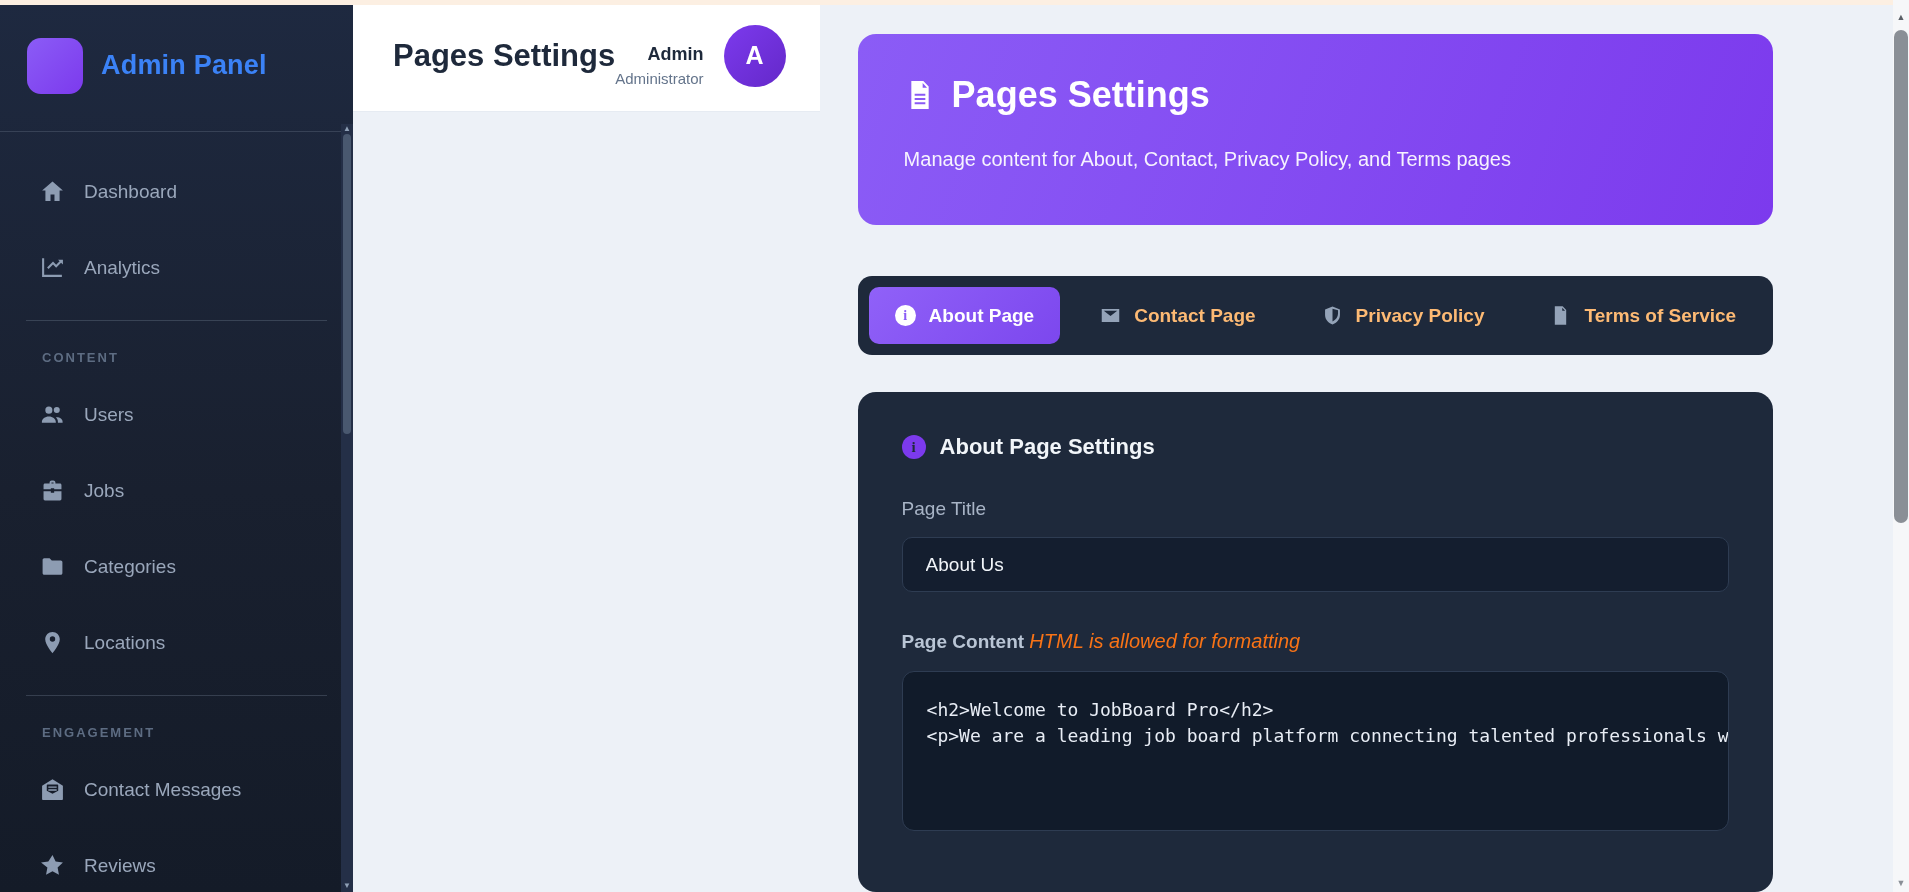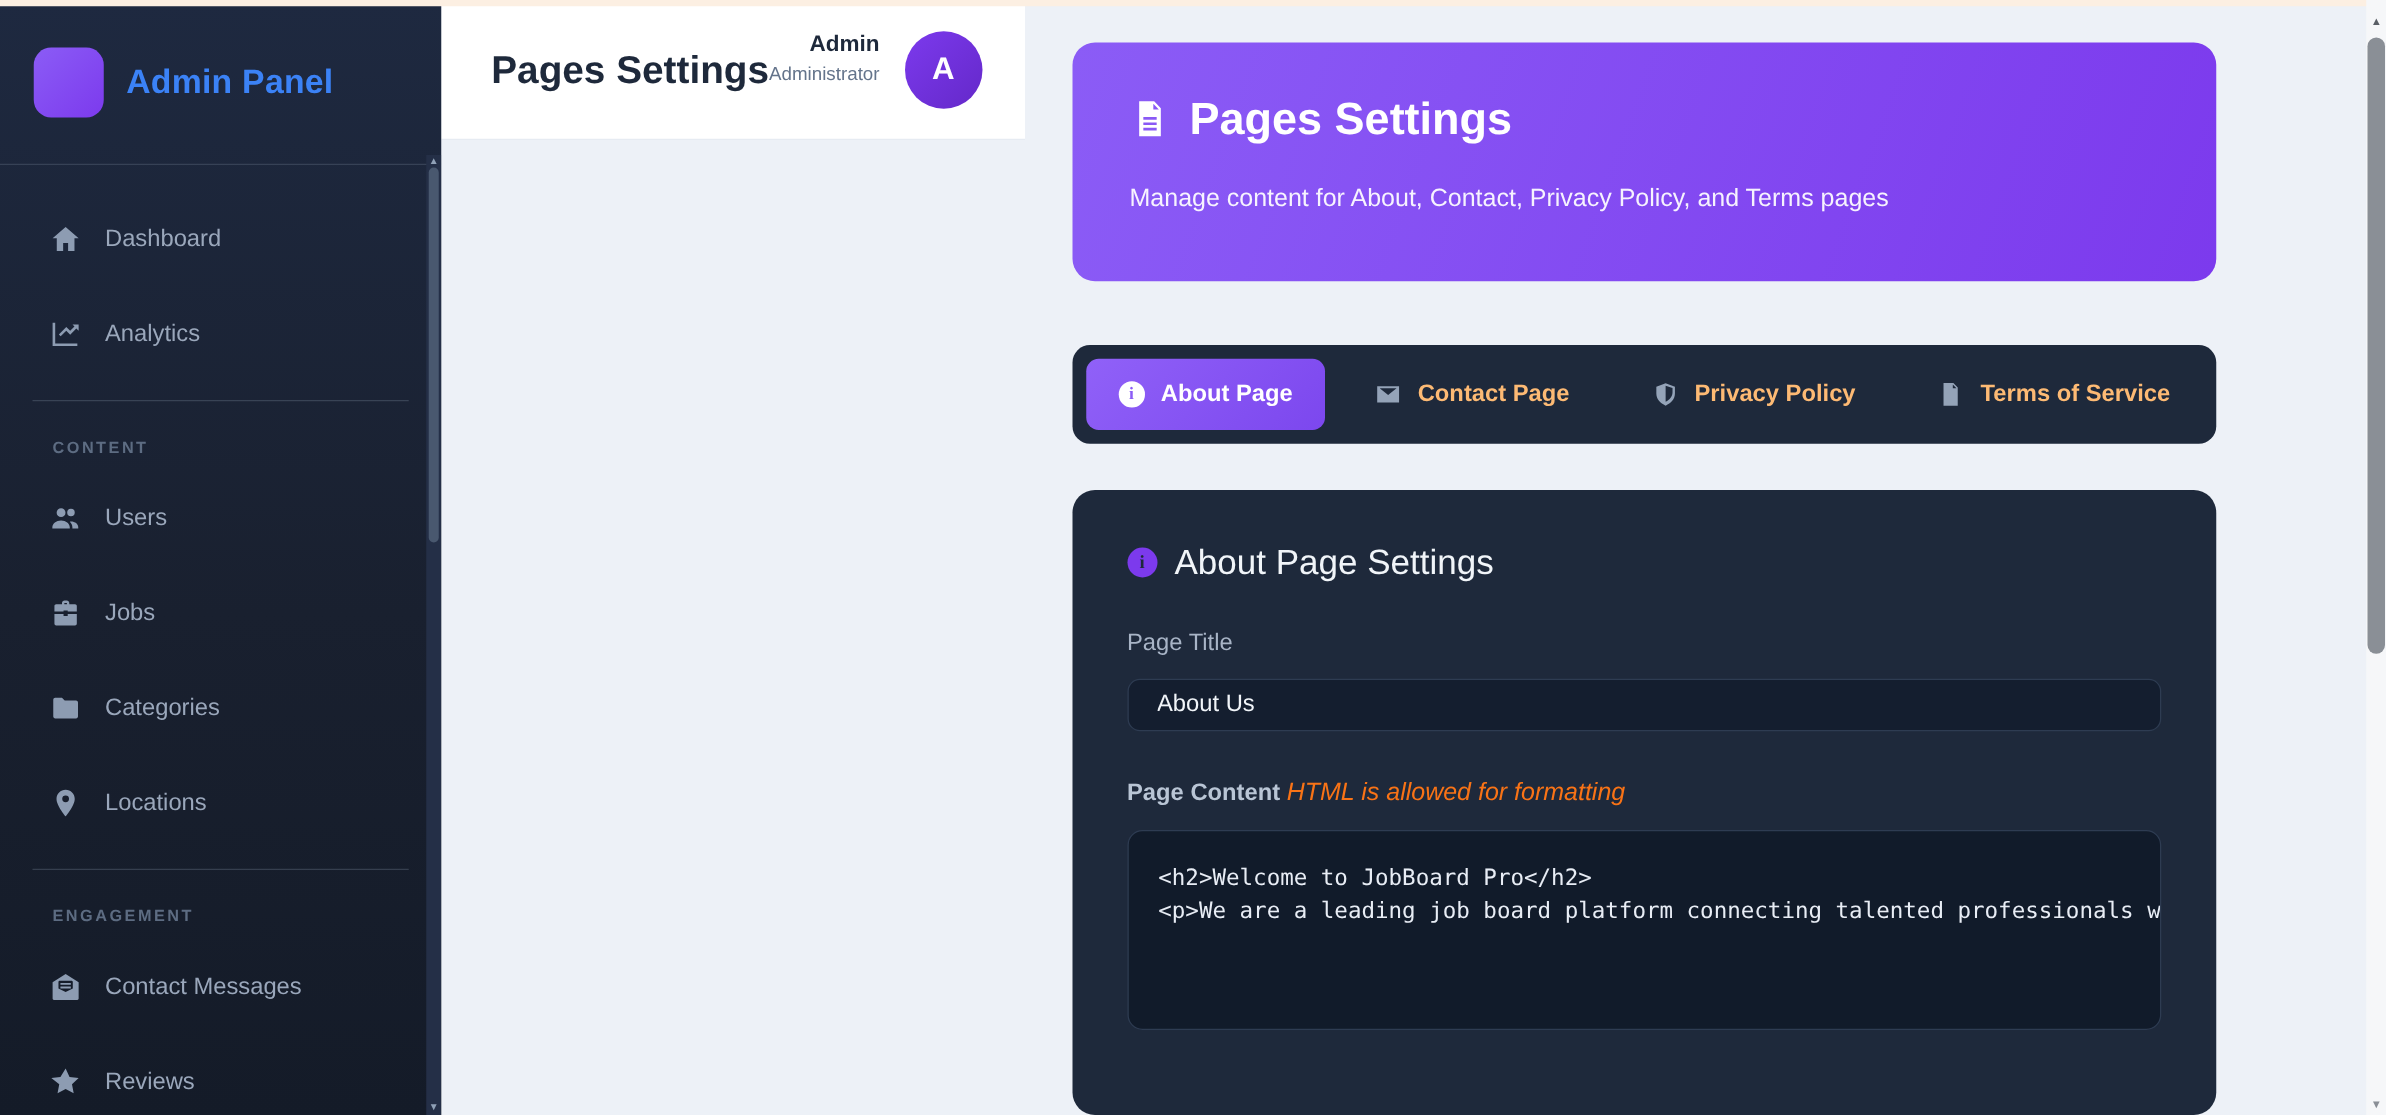--- a/index.html
+++ b/index.html
@@ -33,21 +33,21 @@
   .side-scroll-arrow { position:absolute; left:0; width:12px; text-align:center; font-size:8px; color:#8fa0b6; }
   .side-scroll-arrow.up { top:0; }
   .side-scroll-arrow.down { bottom:2px; }
 
   
   .main { flex:0 0 1540px; width:1540px; display:flex; background:#edf1f7; }
 
   .main-header { height:112px; background:#ffffff; border-bottom:1px solid #e6ebf2;
                  display:flex; align-items:center; justify-content:space-between; padding:0 34px 0 40px; }
   .page-title { font-size:31px; font-weight:bold; color:#1e293b; }
-  .user-block { display:flex; align-items:flex-start; gap:20px; }
+  .user-block { display:flex; align-items:flex-end; gap:20px; }
   .user-text { text-align:right; }
   .user-name { font-size:18px; font-weight:bold; color:#1e293b; }
   .user-role { font-size:15px; color:#64748b; margin-top:5px; }
   .avatar { width:62px; height:62px; border-radius:50%; background:linear-gradient(135deg,#7c3aed,#6428c9);
             color:#fff; font-size:25px; font-weight:bold; display:flex; align-items:center; justify-content:center; }
 
   .content { padding:34px 36px 0 38px; }
 
   .banner { height:191px; border-radius:18px; padding:40px 46px 0 46px; color:#fff;
             background:linear-gradient(110deg,#8b5cf6 0%,#7c3aed 100%); }
@@ -61,30 +61,30 @@
   .tab { display:flex; align-items:center; gap:13px; height:57px; padding:0 26px; border-radius:10px;
          font-size:19px; font-weight:bold; color:#fdba74; cursor:pointer; }
   .tab svg { width:21px; height:21px; fill:#94a3b8; }
   .tab.active { background:linear-gradient(135deg,#9061f8,#7c47ee); color:#ffffff; }
   .tab.active .info-glyph { background:#ffffff; color:#8b5cf6; }
   .info-glyph { width:21px; height:21px; border-radius:50%; display:flex; align-items:center; justify-content:center;
                 font-size:14px; font-weight:bold; font-family:"Liberation Serif", serif; }
 
   .card { margin-top:37px; background:#1e293b; border-radius:18px; padding:42px 44px; height:500px; }
   .card-title-row { display:flex; align-items:center; gap:14px; }
-  .card-title { font-size:28px; font-weight:normal; color:#f1f5f9; }
+  .card-title { font-size:22px; font-weight:bold; color:#f1f5f9; }
   .card-info-glyph { width:24px; height:24px; border-radius:50%; background:#7c3aed; color:#1e293b;
                      display:flex; align-items:center; justify-content:center;
                      font-size:15px; font-weight:bold; font-family:"Liberation Serif", serif; }
 
   .field-label { margin-top:38px; font-size:19px; color:#a8b4c6; }
   .field-label .label-strong { font-weight:bold; color:#b9c5d5; }
   .field-hint { font-size:20px; color:#f97316; font-weight:normal;font-style:italic; }
 
-  .text-input { display:block; margin-top:17px; width:100%; height:42px; background:#141e2f;
+  .text-input { display:block; margin-top:17px; width:100%; height:55px; background:#141e2f;
                 border:1px solid #2e3c52; border-radius:10px; color:#f1f5f9; font-size:19px;
                 padding:0 23px; outline:none; font-family:"Liberation Sans", sans-serif; }
 
   .content-area { display:block; margin-top:18px; width:100%; height:160px; background:#111b2a;
                   border:1px solid #2e3c52; border-radius:12px; color:#e8edf5;
                   font-family:"DejaVu Sans Mono", monospace; font-size:18px; line-height:26px;
                   padding:25px 24px; resize:none; outline:none; white-space:pre; overflow:hidden; }
 
   
   .page-scrollbar { position:absolute; top:0; right:0; width:16px; height:892px; background:#f6f7f9; z-index:70; }

